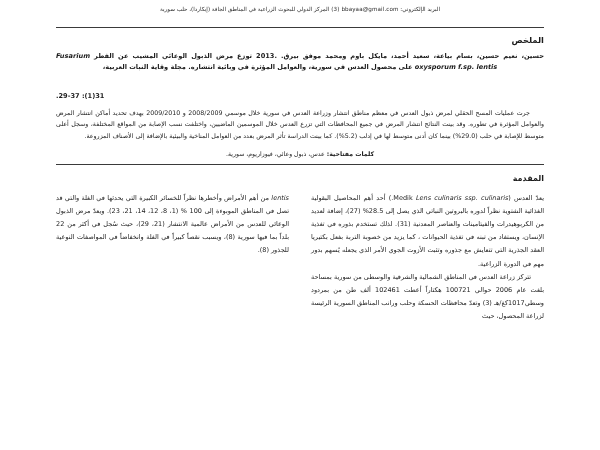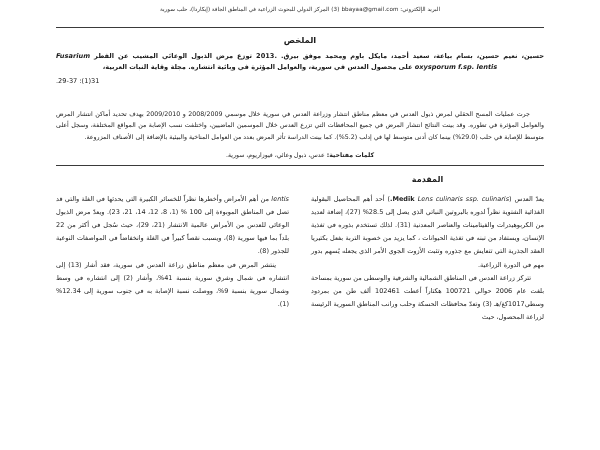--- a/index.html
+++ b/index.html
@@ -48,53 +48,53 @@
     border-top: 1.6px solid #3a3a3a;
   }
   .rule-bottom {
     margin: 5px auto 0 auto;
     width: 488px;
     border-top: 1.6px solid #3a3a3a;
   }
 
   
   .section-head {
-    text-align: center;
+    text-align: right;
     font-weight: bold;
     font-size: 8.4px;
     margin: 7px 0 6px 0;
     letter-spacing: 0.2px;
   }
   .abs-citation {
     direction: rtl;
     text-align: justify;
     text-align-last: center;
     font-size: 6.6px;
     line-height: 11.4px;
     font-weight: bold;
-    margin: 0 0 2px 0;
+    margin: 0 0 17px 0;
   }
   .abs-citation .plain { font-weight: bold; }
   .abs-citation .sci {
     font-style: italic;
     direction: ltr;
     unicode-bidi: isolate;
     font-weight: bold;
   }
   .abs-citation .num {
     direction: ltr;
     unicode-bidi: isolate;
   }
   .cite-tail {
     direction: rtl;
     text-align: left;
     font-size: 6.6px;
-    font-weight: normal;
+    font-weight: bold;
     line-height: 11px;
-    margin: 0 0 21px 0;
+    margin: 0 0 5px 0;
   }
   .abs-body {
     direction: rtl;
     text-align: justify;
     font-size: 6.3px;
     line-height: 11.6px;
     margin: 0;
     text-indent: 14px;
   }
   .keywords {
@@ -112,21 +112,20 @@
     flex-direction: row;
     direction: rtl;
     margin-top: 9px;
     gap: 22px;
   }
   .col {
     flex: 1 1 0;
     min-width: 0;
   }
   .col-head {
-    text-align: center;
     font-weight: bold;
     font-size: 8px;
     margin: 0 0 9px 0;
   }
   .col-head.spacer {
     visibility: hidden;
   }
   .para {
     direction: rtl;
     text-align: justify;
@@ -134,21 +133,21 @@
     line-height: 13.2px;
     margin: 0 0 0 0;
     text-indent: 13px;
   }
   .para.cont { text-indent: 0; }
   .para .sci {
     font-style: italic;
     direction: ltr;
     unicode-bidi: isolate;
   }
-  .para .bold { font-weight: bold; }
+  .para .bold { font-weight: normal; }
   .fade-bottom {
     position: absolute;
     left: 0;
     bottom: 0;
     width: 600px;
     height: 6px;
     background: #ffffff;
     opacity: 0;
     pointer-events: none;
   }
@@ -197,20 +196,19 @@
       <div id="right-col-paras">
           <p class="para cont"><span>يعدّ العدس (</span><span class="sci">Lens culinaris ssp. culinaris</span><span class="bold"> Medik.</span><span>) أحد أهم المحاصيل البقولية الغذائية الشتوية نظراً لدوره بالبروتين النباتي الذي يصل إلى 28.5% (27)، إضافة لعديد من الكربوهيدرات والفيتامينات والعناصر المعدنية (31). لذلك تستخدم بذوره في تغذية الإنسان، ويستفاد من تبنه في تغذية الحيوانات ، كما يزيد من خصوبة التربة بفعل بكتيريا العقد الجذرية التي تتعايش مع جذوره وتثبت الأزوت الجوي الأمر الذي يجعله يُسهم بدور مهم في الدورة الزراعية.</span></p>
           <p class="para"><span>تتركز زراعة العدس في المناطق الشمالية والشرقية والوسطى من سورية بمساحة بلغت عام 2006 حوالي 100721 هكتاراً أعطت 102461 ألف طن من بمردود وسطي1017كغ/هـ (3) وتعدّ محافظات الحسكة وحلب ورانب المناطق السورية الرئيسة لزراعة المحصول، حيث</span></p>
         </div>
     </div>
 
     <div class="col">
       <div class="col-head spacer">&nbsp;</div>
       <div id="left-col-paras">
           <p class="para cont"><span class="sci">lentis</span><span> من أهم الأمراض وأخطرها نظراً للخسائر الكبيرة التي يحدثها في الغلة والتي قد تصل في المناطق الموبوءة إلى 100 % (1، 8، 12، 14، 21، 23). ويعدّ مرض الذبول الوعائي للعدس من الأمراض عالمية الانتشار (21، 29)، حيث سُجل في أكثر من 22 بلداً بما فيها سورية (8)، ويسبب نقصاً كبيراً في الغلة وانخفاضاً في المواصفات النوعية للجذور (8).</span></p>
-          <p class="para"><span>ينتشر المرض في معظم مناطق زراعة العدس في سورية، فقد أشار (13) إلى انتشاره في شمال وشرق سورية بنسبة 41%، وأشار (2) إلى انتشاره في وسط وشمال سورية بنسبة 9%، ووصلت نسبة الإصابة به في جنوب سورية إلى 12.34% (1).</span></p>
         </div>
     </div>
 
   </div>
 
   <div class="fade-bottom"></div>
 </div>
 
 </body></html>

